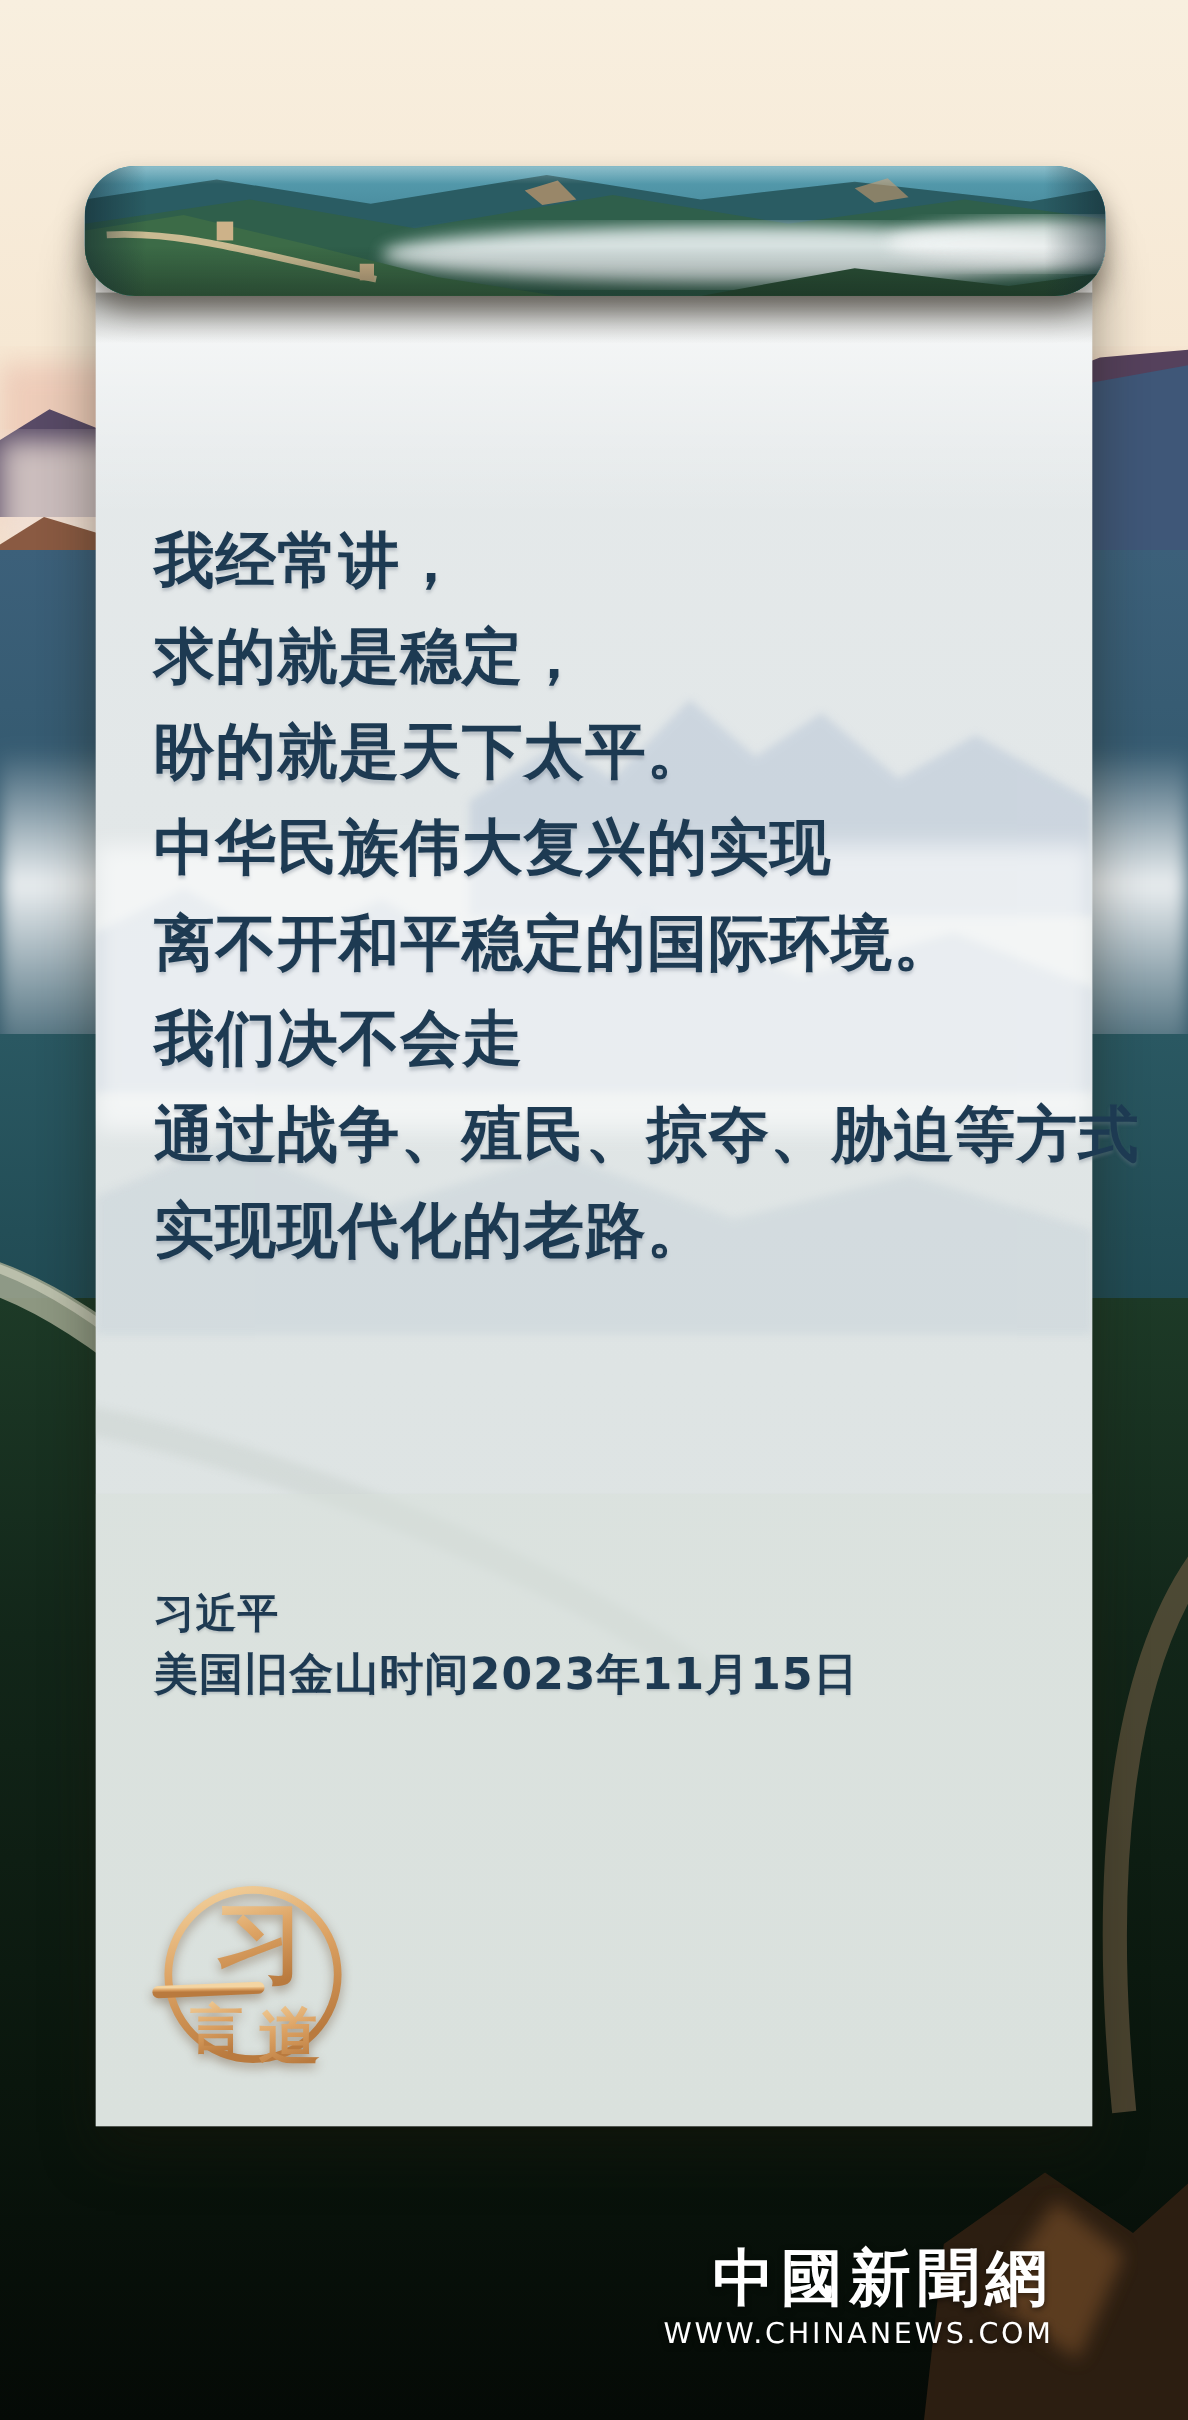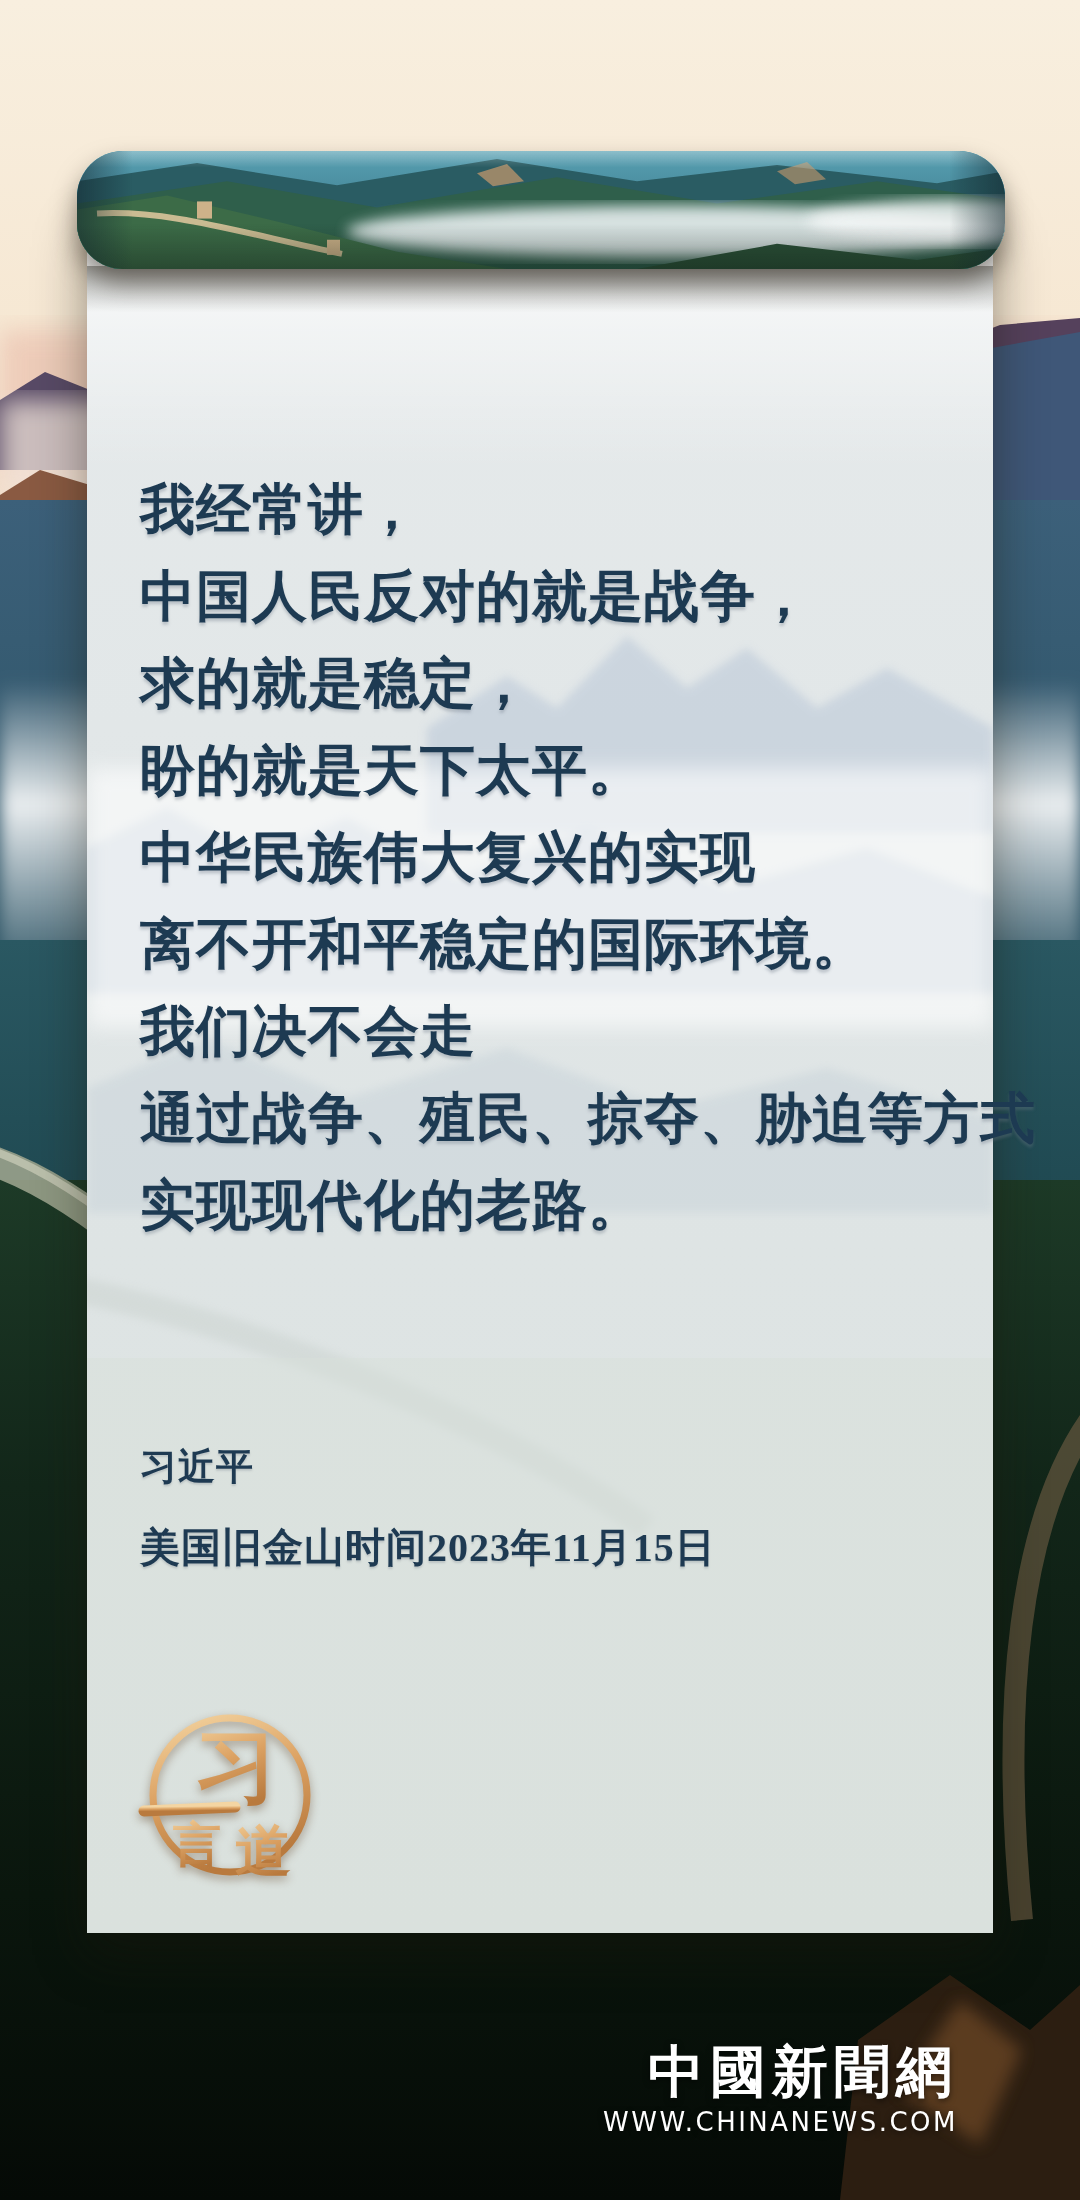--- a/index.html
+++ b/index.html
@@ -37,25 +37,25 @@
   
   .quote{
     position:absolute;left:53px;top:258px;width:830px;
     color:#1d3a52;font-weight:700;font-size:55px;line-height:87px;
     letter-spacing:1px;white-space:nowrap;
     text-shadow:0 3px 3px rgba(110,120,135,.35);
   }
   
   .attribution{
     position:absolute;left:53px;top:1232px;color:#1e3a52;font-weight:700;
-    text-shadow:0 2px 2px rgba(120,130,140,.3);white-space:nowrap;font-family:Liberation Serif, serif;
+    text-shadow:0 2px 2px rgba(120,130,140,.3);white-space:nowrap;
   }
   .attr-speaker{font-size:37px;line-height:54px;letter-spacing:1px;}
   .attr-event{font-size:40px;line-height:56px;letter-spacing:1px;}
-  .attr-date{font-size:40px;line-height:56px;margin-top:26px;letter-spacing:1px;}
+  .attr-date{font-size:40px;line-height:56px;letter-spacing:1px;}
   
   .seal{
     position:absolute;left:50px;top:1490px;width:184px;height:196px;
     filter:drop-shadow(0 4px 5px rgba(95,65,35,.45));
   }
   .seal text{font-family:"DejaVu Serif","Liberation Serif",serif;font-weight:700;}
   
   .branding{
     position:absolute;right:122px;bottom:66px;text-align:right;color:#ffffff;
     text-shadow:0 2px 6px rgba(0,0,0,.55);
@@ -146,21 +146,20 @@
       <rect x="0" y="560" width="906" height="260" fill="#ffffff" opacity="0.6" filter="url(#wblur2)"></rect>
       <path d="M0,880 L120,830 L260,890 L420,840 L580,900 L740,860 L906,910 L906,1005 L0,1005 Z" fill="#b9c7d2" opacity="0.3" filter="url(#wblur)"></path>
       <path d="M-20,1080 C180,1120 420,1220 560,1320" stroke="#c2cbc6" stroke-width="26" fill="none" opacity="0.35" filter="url(#wblur)"></path>
       <rect x="0" y="1150" width="906" height="575" fill="#d7e0da" opacity="0.5"></rect>
     </svg>
 
     <div class="under-roll-shadow"></div>
 
     <div class="quote">
       <div>我经常讲，</div>
-      <div>中国人民反对的就是战争，</div>
       <div>求的就是稳定，</div>
       <div>盼的就是天下太平。</div>
       <div>中华民族伟大复兴的实现</div>
       <div>离不开和平稳定的国际环境。</div>
       <div>我们决不会走</div>
       <div>通过战争、殖民、掠夺、胁迫等方式</div>
       <div>实现现代化的老路。</div>
     </div>
 
     <div class="attribution">

